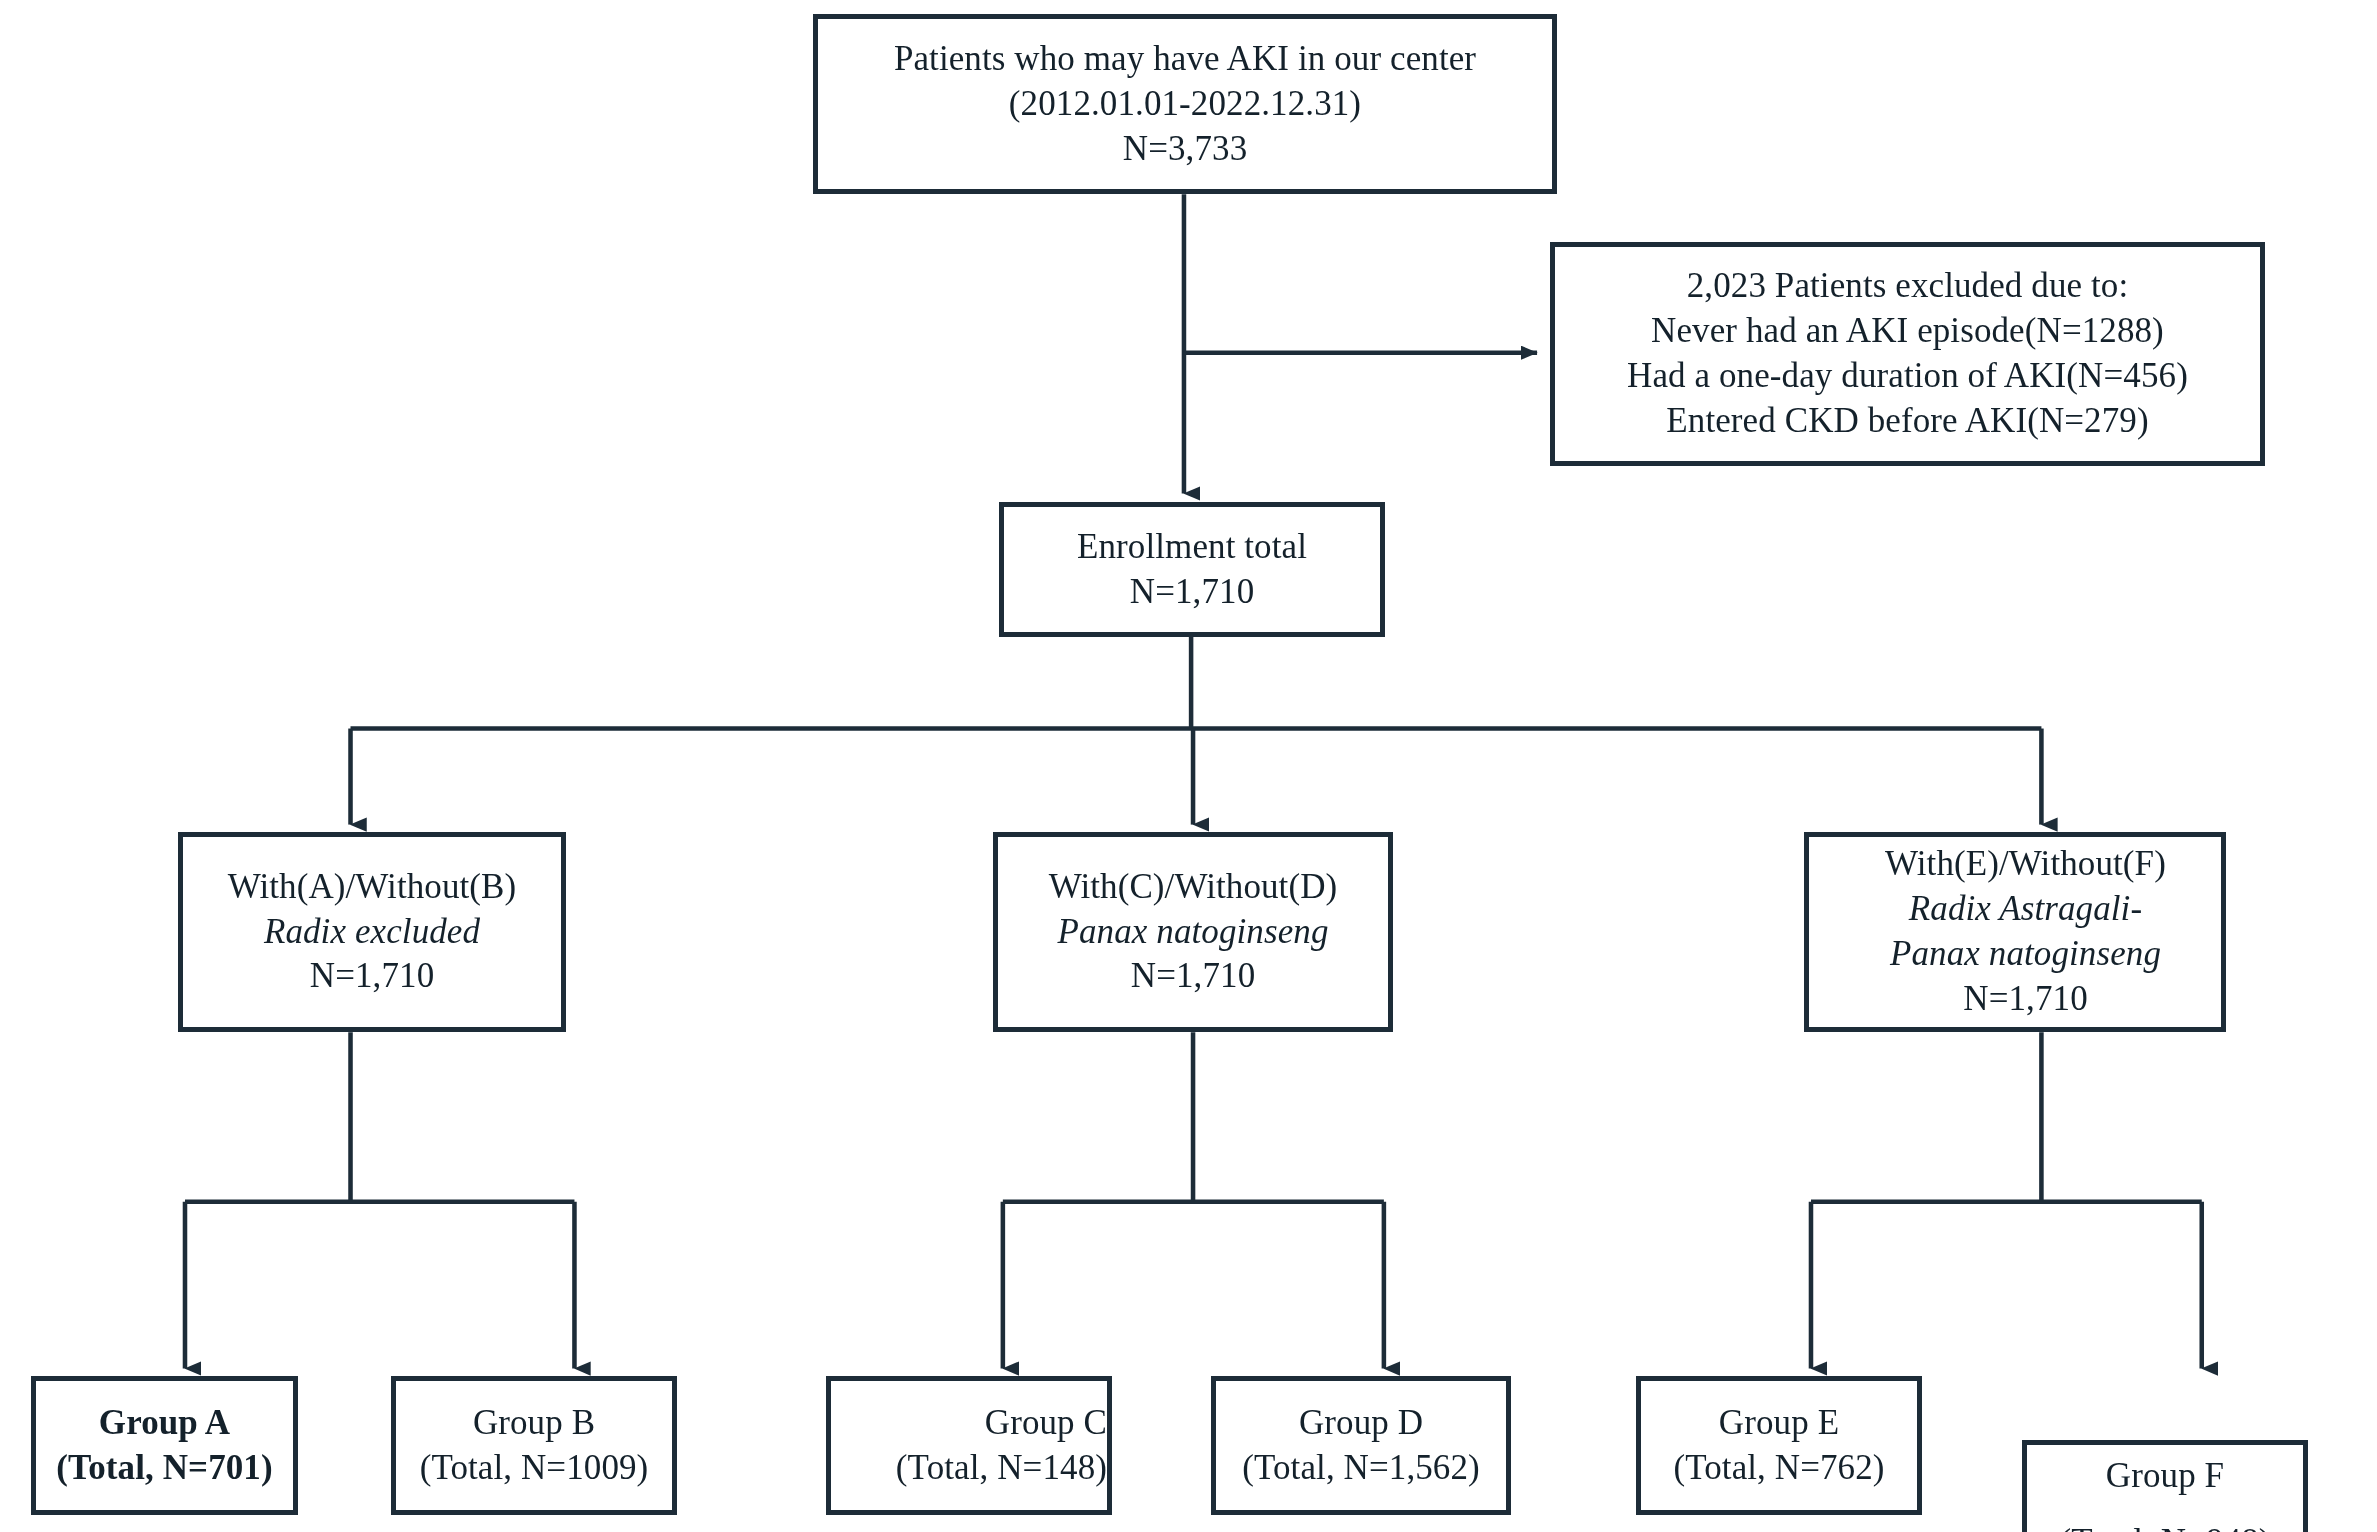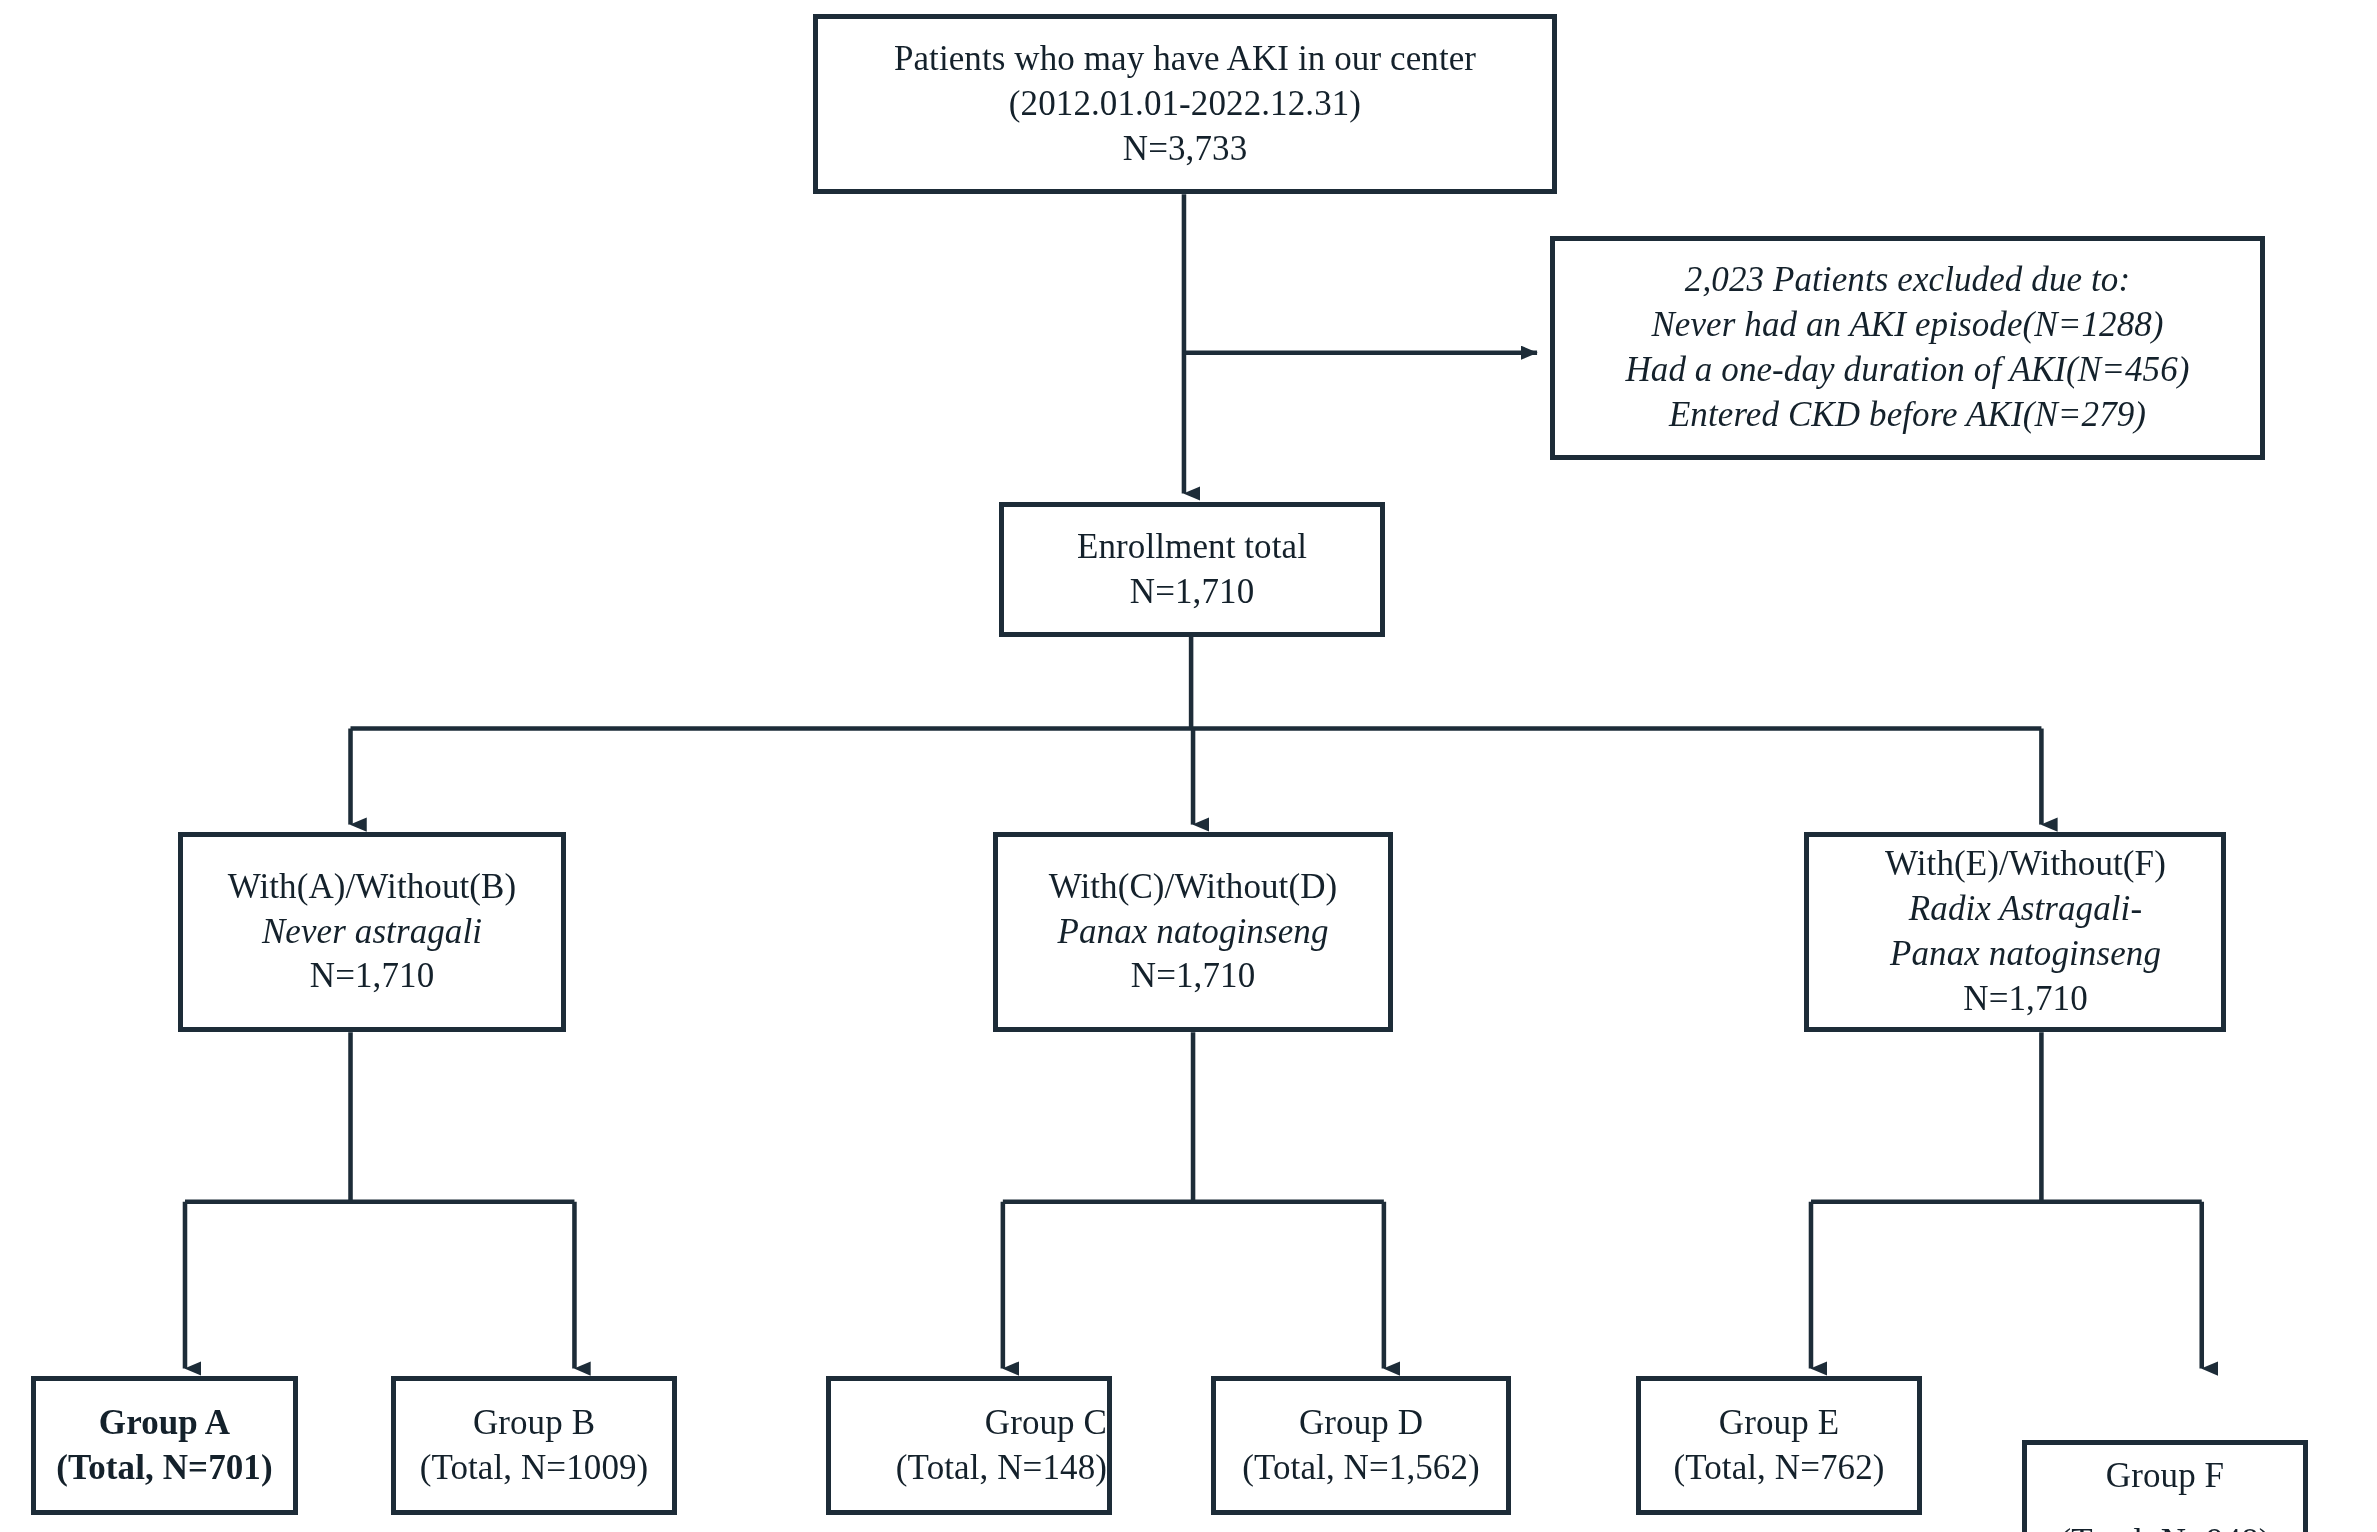--- a/index.html
+++ b/index.html
@@ -44,21 +44,21 @@
   }
   .node-line {
     display: block;
     white-space: nowrap;
   }
   .node-line.italic {
     font-style: italic;
   }
   
   #node-source      { left: 813px; top: 14.3px;   width: 744px; height: 180px; }
-  #node-excluded    { left: 1550px; top: 236px;  width: 715px; height: 224px; font-style: italic; }
+  #node-excluded    { left: 1550px; top: 242px;  width: 715px; height: 224px; }
   #node-enrollment  { left: 999px; top: 502px;  width: 386px;  height: 135px; align-items: center; }
   #node-arm-ab      { left: 158px;  top: 832px; width: 388px;  height: 200px; margin-left: 20px; }
   #node-arm-cd      { left: 993px; top: 832px; width: 400px;  height: 200px; }
   #node-arm-ef      { left: 1804px; top: 832px; width: 422px;  height: 200px; padding-left: 21px; }
   #node-group-a     { left: 31px;   top: 1376px; width: 267px;  height: 139px; font-weight: bold; }
   #node-group-b     { left: 391px;  top: 1376px; width: 286px;  height: 139px; }
   #node-group-c     { left: 826px; top: 1376px; width: 286px;  height: 139px; align-items: flex-end; }
   #node-group-d     { left: 1211px; top: 1376px; width: 300px;  height: 139px; }
   #node-group-e     { left: 1636px; top: 1376px; width: 286px;  height: 139px; }
   #node-group-f     { left: 2022px; top: 1440px; width: 286px;  height: 139px; gap: 21px; }
@@ -124,21 +124,21 @@
     <span class="node-line">Entered CKD before AKI(N=279)</span>
   </div>
 
   <div class="node-box" id="node-enrollment">
     <span class="node-line">Enrollment total</span>
     <span class="node-line">N=1,710</span>
   </div>
 
   <div class="node-box" id="node-arm-ab">
     <span class="node-line">With(A)/Without(B)</span>
-    <span class="node-line italic">Never astragali</span>
+    <span class="node-line italic">Radix excluded</span>
     <span class="node-line">N=1,710</span>
   </div>
 
   <div class="node-box" id="node-arm-cd">
     <span class="node-line">With(C)/Without(D)</span>
     <span class="node-line italic">Panax natoginseng</span>
     <span class="node-line">N=1,710</span>
   </div>
 
   <div class="node-box" id="node-arm-ef">

